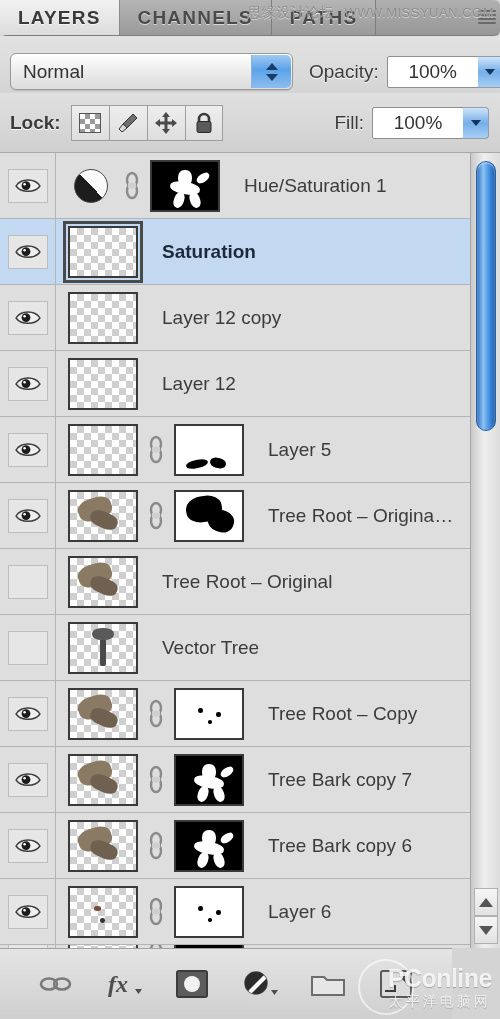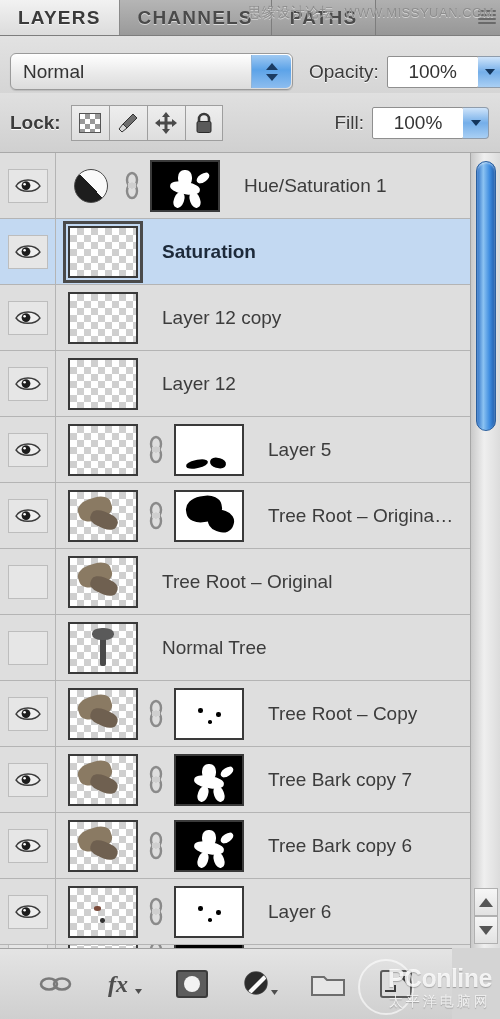--- a/index.html
+++ b/index.html
@@ -9,21 +9,21 @@
     background:#d6d6d6;
     -webkit-font-smoothing: antialiased;
   }
   #panel { position:relative; width:500px; height:1019px; background:#d4d4d4; }
 
   
   .tabbar{
     position:absolute; left:0; top:0; width:500px; height:36px;
     background: linear-gradient(#b0b0b0,#979797);
     border-bottom:1px solid #7d7d7d;
-    display:flex; align-items:stretch;
+    display:flex; align-items:stretch;border-radius:6px;
   }
   .tab{
     display:flex; align-items:center; justify-content:center;
     padding:0 18px; font-size:19px; font-weight:bold; letter-spacing:1.2px;
     color:#4a4a4a;
     text-shadow:0 1px 0 rgba(255,255,255,.6);
     border-right:1px solid #7d7d7d;
     background: linear-gradient(#b5b5b5,#9a9a9a);
   }
   .tab.active{
@@ -421,21 +421,21 @@
       </div>
       <div class="row">
         <div class="eyecell">
           <div class="eyebox"></div>
         </div>
         <div class="content">
           <div class="thumb">
             <span class="blob" style="left:30px;top:8px;width:6px;height:34px;border-radius:2px;background:#4a4a4a"></span>
             <span class="blob" style="left:22px;top:4px;width:22px;height:12px;background:#5a5a5a"></span>
           </div>
-          <span class="name">Normal Tree</span>
+          <span class="name">Vector Tree</span>
         </div>
       </div>
       <div class="row">
         <div class="eyecell">
           <div class="eyebox">
             <svg class="eye" viewBox="0 0 26 15">
               <path d="M1 8 C6 0 20 0 25 8 C20 15 6 15 1 8 Z" fill="#efefef" stroke="#3b3b3b" stroke-width="1.4"></path>
               <circle cx="11" cy="7.6" r="4.4" fill="#1c1c1c"></circle>
               <circle cx="9.6" cy="6.2" r="1.3" fill="#ffffff"></circle>
             </svg>

